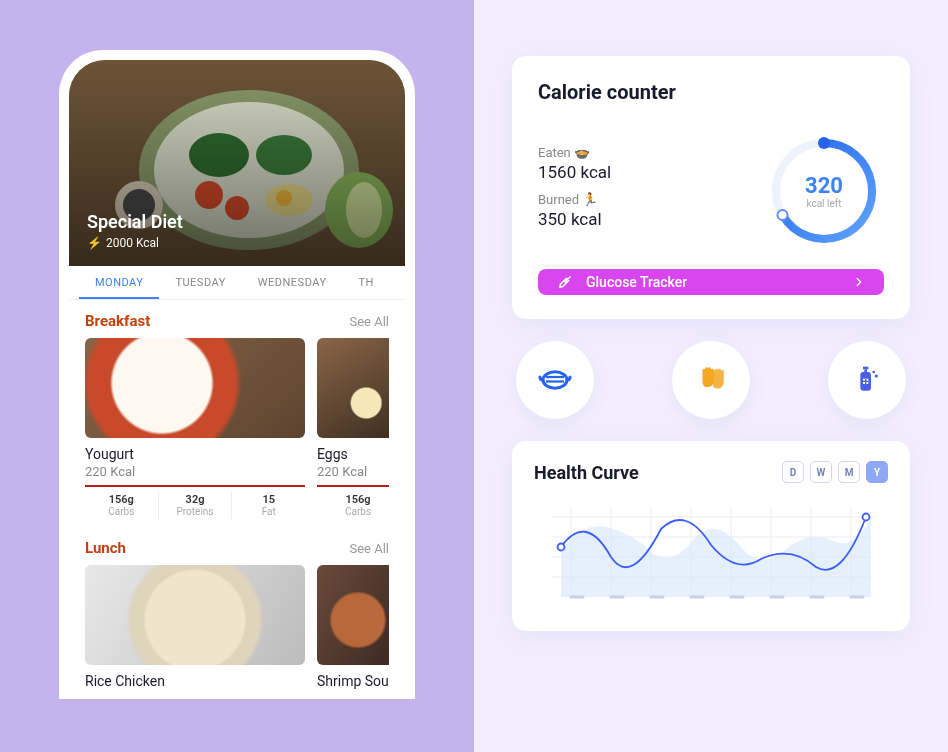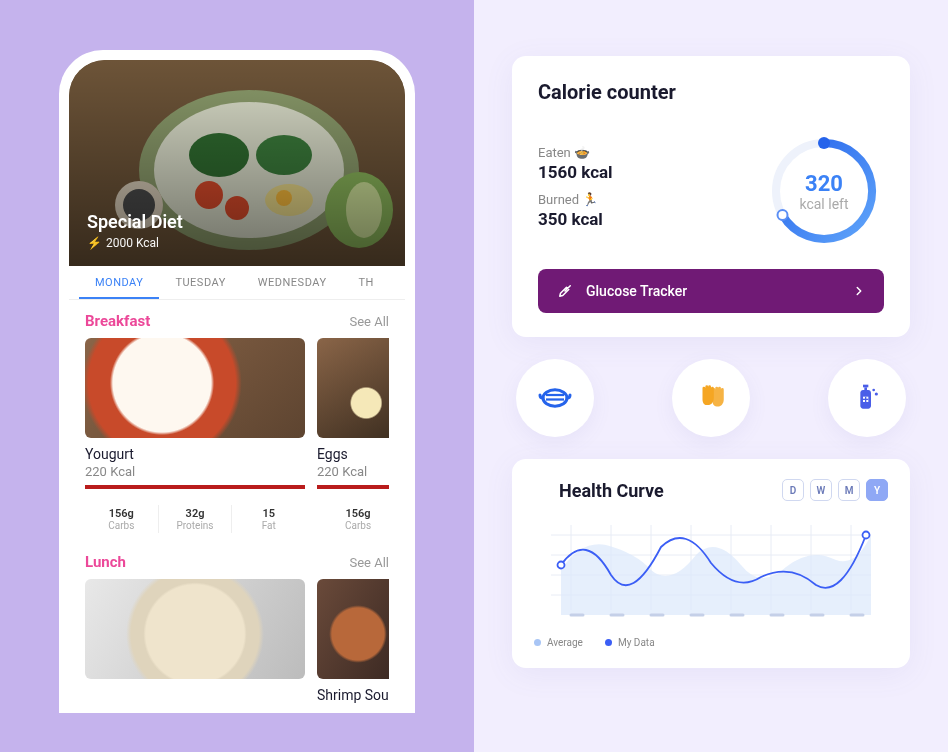--- a/index.html
+++ b/index.html
@@ -79,21 +79,21 @@
 }
 .section {
   padding: 12px 16px 8px;
 }
 .section-header {
   display: flex;
   justify-content: space-between;
   align-items: center;
   margin-bottom: 8px;
 }
-.section-title { font-size: 15px; font-weight: 700; color: #ec4899; }
+.section-title { font-size: 15px; font-weight: 700; color: #c2410c; }
 .see-all { font-size: 13px; color: #999; cursor: pointer; }
 .meal-row { display: flex; gap: 12px; overflow: hidden; }
 .meal-card { min-width: 220px; }
 .meal-card.narrow { min-width: 82px; }
 .meal-img {
   height: 100px;
   border-radius: 6px;
   background: #e5d4c0;
   margin-bottom: 8px;
 }
@@ -110,22 +110,22 @@
     linear-gradient(120deg, #e8e8e8 0%, #bcbcbc 100%);
 }
 .meal-img.shrimp {
   background: radial-gradient(circle at 50% 55%, #b8683a 0 38%, transparent 42%),
     linear-gradient(120deg, #6a4a3a 0%, #3a2822 100%);
 }
 .meal-name { font-size: 14px; font-weight: 400; color: #1a1a2e; margin-bottom: 2px; }
 .meal-kcal { font-size: 13px; color: #888; margin-bottom: 6px; }
 .macro-row {
   display: flex;
-  border-top: 4px solid #b91c1c;
-  padding-top: 16px;
+  border-top: 2px solid #b91c1c;
+  padding-top: 4px;
   gap: 0;
 }
 .macro {
   flex: 1;
   text-align: center;
   border-right: 1px solid #eee;
   padding: 2px 4px;
 }
 .macro:last-child { border-right: none; }
 .macro-val { font-size: 11px; font-weight: 600; color: #333; }
@@ -134,54 +134,54 @@
 .card {
   background: #fff;
   border-radius: 14px;
   padding: 24px 26px;
   box-shadow: 0 6px 30px rgba(100,100,180,0.08);
 }
 .calorie-title { font-size: 20px; font-weight: 700; color: #1a1a2e; margin-bottom: 27px; }
 .calorie-body { display: flex; justify-content: space-between; align-items: center; }
 .calorie-stats { display: flex; flex-direction: column; gap: 2px; }
 .stat-label { font-size: 13px; color: #888; }
-.stat-value { font-size: 17px; font-weight: 700; color: #1a1a2e; margin-bottom: 8px; }
+.stat-value { font-size: 17px; font-weight: 400; color: #1a1a2e; margin-bottom: 8px; }
 .gauge-wrap { position: relative; width: 120px; height: 120px; }
 .gauge-center {
   position: absolute; inset: 0; display: flex; flex-direction: column;
   align-items: center; justify-content: center;
 }
 .gauge-num { font-size: 22px; font-weight: 700; color: #3b82f6; }
-.gauge-lbl { font-size: 14px; color: #aaa; }
+.gauge-lbl { font-size: 10px; color: #aaa; }
 .glucose-btn {
   margin-top: 18px;
-  background: #701a75;
+  background: #d946ef;
   color: #fff;
   border-radius: 8px;
-  padding: 13px 18px;
+  padding: 4px 18px;
   display: flex;
   align-items: center;
   gap: 12px;
   cursor: pointer;
   font-size: 14px;
   font-weight: 500;
 }
 .glucose-btn .chev { margin-left: auto; }
 .icon-circles { display: flex; justify-content: space-between; padding: 0 4px; }
 .icon-circle {
   width: 78px; height: 78px; border-radius: 50%;
   background: #fff;
   display: flex; align-items: center; justify-content: center;
   box-shadow: 0 6px 20px rgba(100,100,180,0.08);
   cursor: pointer;
 }
 .health-header {
   display: flex; justify-content: space-between; align-items: center; margin-bottom: 14px;
 }
-.health-title { font-size: 18px; font-weight: 700; color: #1a1a2e; margin-left: 25px; }
+.health-title { font-size: 18px; font-weight: 700; color: #1a1a2e; }
 .tf-buttons { display: flex; gap: 6px; }
 .tf-btn {
   width: 22px; height: 22px; border-radius: 5px;
   border: 1px solid #d0d8f0; color: #6b7ab8;
   font-size: 10px; font-weight: 600;
   display: flex; align-items: center; justify-content: center;
   cursor: pointer;
 }
 .tf-btn.active { background: #8fa8f5; color: #fff; border-color: #8fa8f5; }
 .legend { display: flex; gap: 22px; margin-top: 8px; }
@@ -273,20 +273,21 @@
       </div>
 
       <div class="section">
         <div class="section-header">
           <div class="section-title">Lunch</div>
           <div class="see-all">See All</div>
         </div>
         <div class="meal-row">
           <div class="meal-card">
             <div class="meal-img rice"></div>
+            <div class="meal-name">Rice Chicken</div>
           </div>
           <div class="meal-card narrow">
             <div class="meal-img shrimp"></div>
             <div class="meal-name">Shrimp Soup</div>
           </div>
         </div>
       </div>
 
     </div>
   </div>
@@ -395,25 +396,15 @@
         <line x1="20" y1="100" x2="32" y2="100"></line>
           <line x1="60" y1="100" x2="72" y2="100"></line>
         <line x1="100" y1="100" x2="112" y2="100"></line>
           <line x1="140" y1="100" x2="152" y2="100"></line>
         <line x1="180" y1="100" x2="192" y2="100"></line>
           <line x1="220" y1="100" x2="232" y2="100"></line>
         <line x1="260" y1="100" x2="272" y2="100"></line>
           <line x1="300" y1="100" x2="312" y2="100"></line>
       </g>
     </svg>
-    <div class="legend">
-      <div class="legend-item">
-        <div class="legend-dot" style="background:#a8c5f5"></div>
-        <span>Average</span>
-      </div>
-      <div class="legend-item">
-        <div class="legend-dot" style="background:#3b5ef5"></div>
-        <span>My Data</span>
-      </div>
-    </div>
   </div>
 
 </div>
 
 </body></html>

